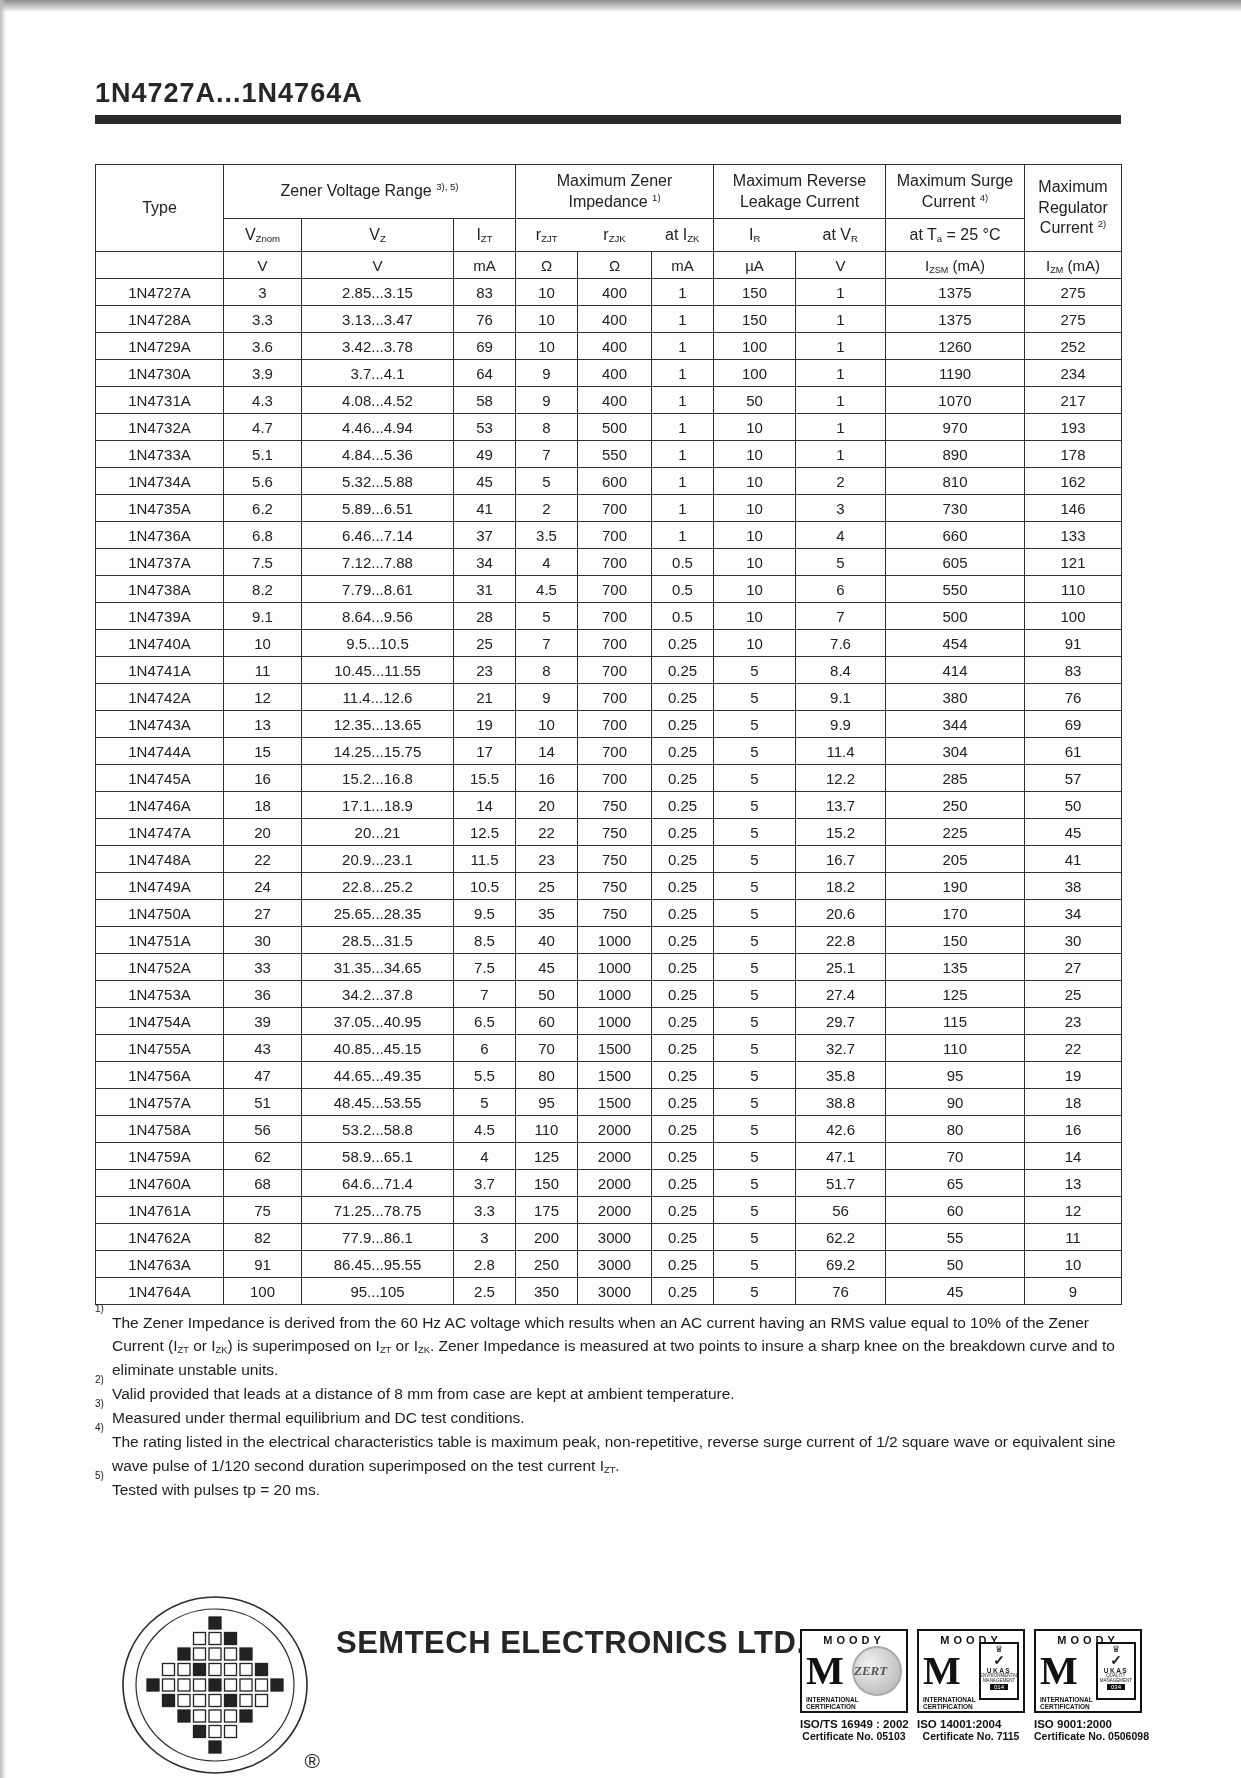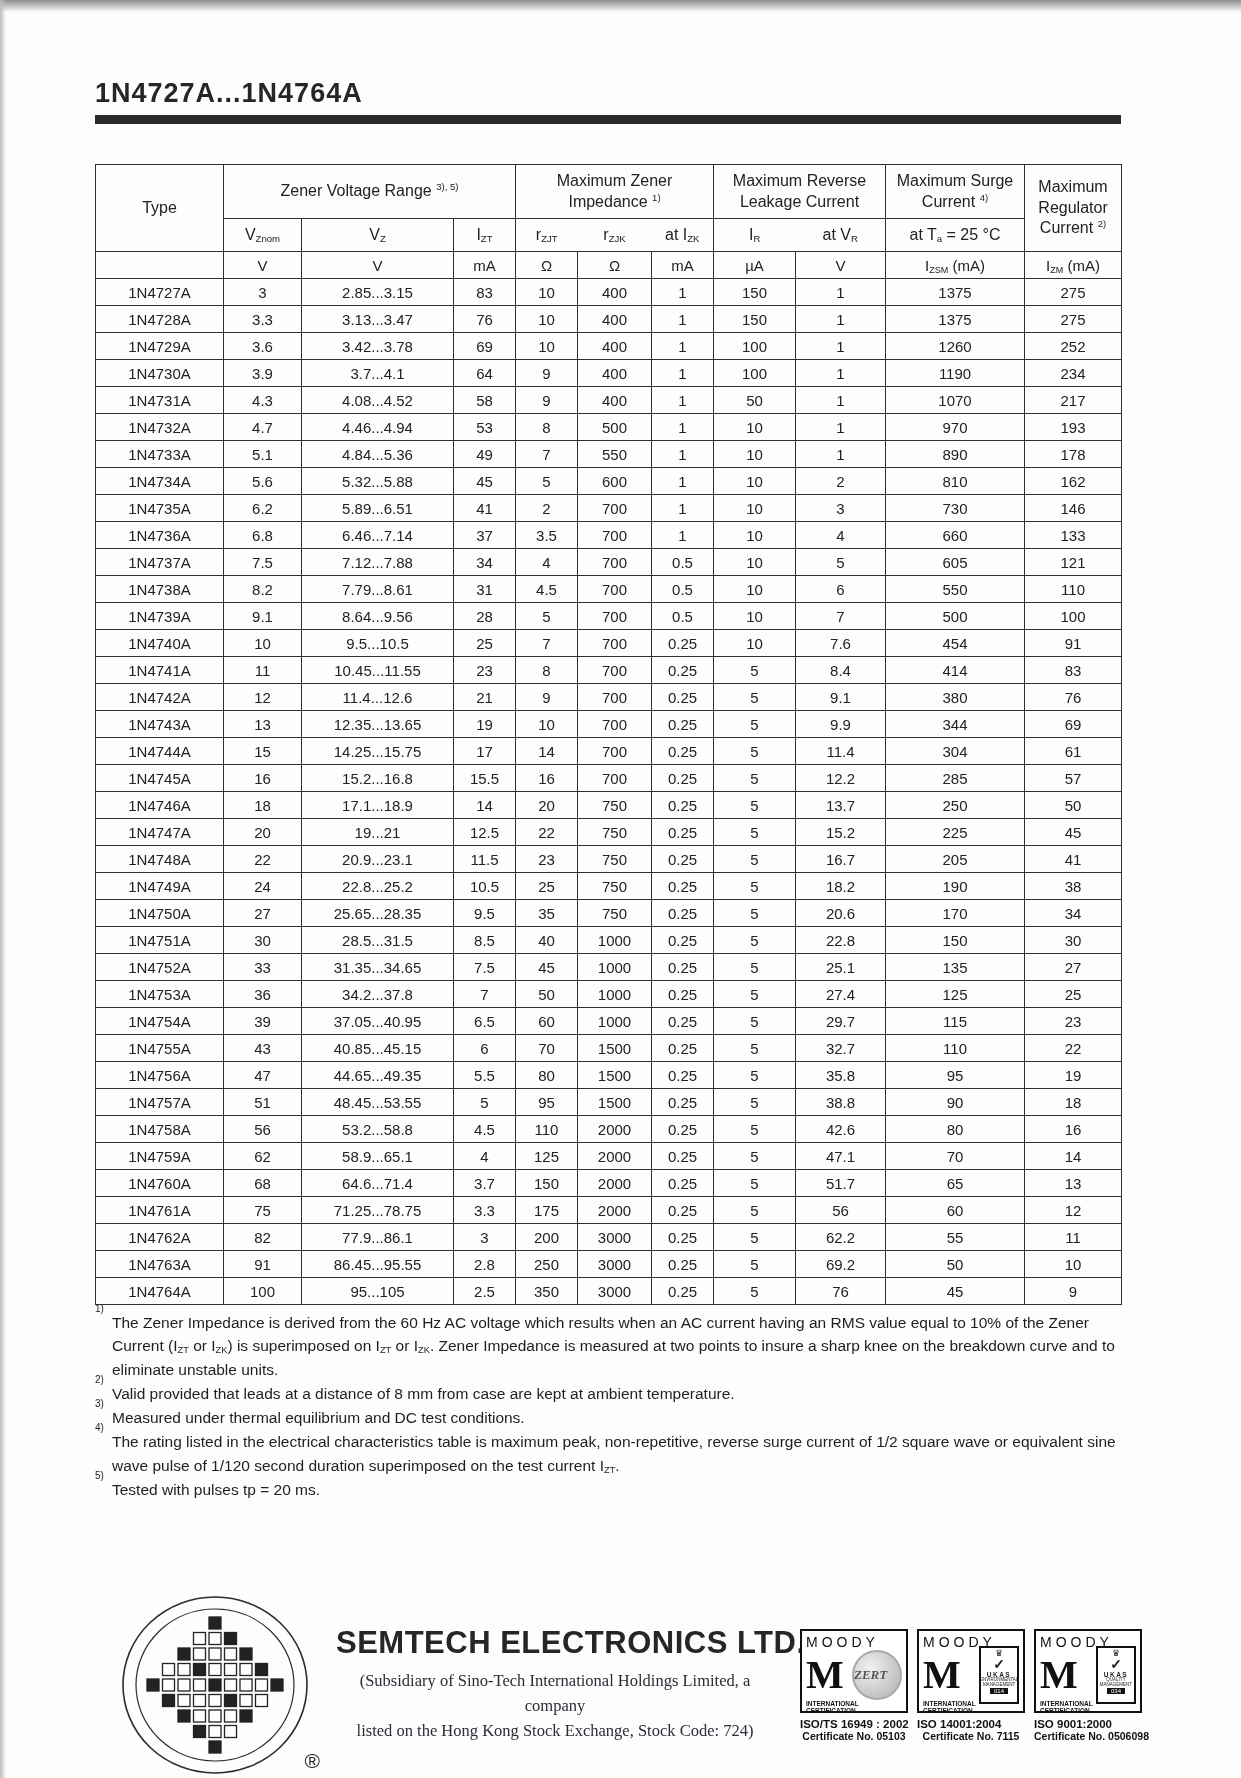--- a/index.html
+++ b/index.html
@@ -66,21 +66,21 @@
   .wafer-logo svg { display:block; }
   .wafer-logo .reg { position:absolute; right:4px; bottom:6px; font-size:21px; color:#222; }
 
   .company { flex:none; width:438px; margin-left:12px; margin-top:32px; text-align:center; }
   .company-name { font-size:31px; font-weight:bold; letter-spacing:0.5px; color:#262626; white-space:nowrap; }
   .company-sub { margin-top:8px; font-family:"Liberation Serif", serif; font-size:16.5px; line-height:1.5; color:#2b2b3a; }
 
   .certs { display:flex; margin-left:auto; margin-top:36px; gap:9px; }
   .cert { width:108px; }
   .cert-box { border:2px solid #111; height:84px; padding:3px 4px 2px 4px; box-sizing:border-box; background:#fff; }
-  .moody { font-size:14px; font-weight:normal; letter-spacing:4px; color:#111; }
+  .moody { font-size:11px; font-weight:bold; letter-spacing:4px; color:#111;text-align:center; }
   .cert-mid { display:flex; align-items:center; justify-content:space-between; height:50px; }
   .bigM { font-size:40px; font-weight:900; line-height:0.9; color:#111; font-family:"Liberation Serif", serif; }
   .cert-org { font-size:6.5px; font-weight:bold; line-height:1.15; color:#111; width:58px; }
   .zert { position:relative; width:46px; height:46px; border-radius:50%;
           background:radial-gradient(circle at 35% 35%, #f2f2f2, #c9c9c9 60%, #b0b0b0);
           border:2px solid #aaa; display:flex; align-items:center; }
   .zert .zt { font-family:"Liberation Serif", serif; font-style:italic; font-weight:bold; font-size:13px; color:#555; }
   .ukas { width:40px; height:58px; border:2px solid #111; display:flex; flex-direction:column; align-items:center; background:#fff; box-sizing:border-box; padding-top:1px; }
   .ukas .crown { font-size:9px; line-height:1; }
   .ukas .chk { font-size:14px; font-weight:bold; line-height:0.9; }
@@ -404,21 +404,21 @@
         <td>750</td>
         <td>0.25</td>
         <td>5</td>
         <td>13.7</td>
         <td>250</td>
         <td>50</td>
       </tr>
       <tr>
         <td class="type-col">1N4747A</td>
         <td>20</td>
-        <td>19...21</td>
+        <td>20...21</td>
         <td>12.5</td>
         <td>22</td>
         <td>750</td>
         <td>0.25</td>
         <td>5</td>
         <td>15.2</td>
         <td>225</td>
         <td>45</td>
       </tr>
       <tr>
@@ -699,24 +699,20 @@
           <rect x="81.5" y="132.5" width="12" height="12" fill="#222" stroke="#222" stroke-width="1.3"></rect>
           <rect x="97" y="132.5" width="12" height="12" fill="none" stroke="#222" stroke-width="1.3"></rect>
           <rect x="112.5" y="132.5" width="12" height="12" fill="none" stroke="#222" stroke-width="1.3"></rect>
           <rect x="97" y="148" width="12" height="12" fill="#222" stroke="#222" stroke-width="1.3"></rect>
         </g>
     </svg>
     <span class="reg">®</span>
   </div>
   <div class="company">
     <div class="company-name">SEMTECH ELECTRONICS LTD.</div>
-    <div class="company-sub">
-      <span>(Subsidiary of Sino-Tech International Holdings Limited, a company</span><br>
-      <span>listed on the Hong Kong Stock Exchange, Stock Code: 724)</span>
-    </div>
   </div>
   <div class="certs">
       <div class="cert">
         <div class="cert-box">
           <div class="moody">MOODY</div>
           <div class="cert-mid">
             <span class="bigM">M</span>
             <span class="zert">
               <span class="zt">ZERT</span>
             </span>

